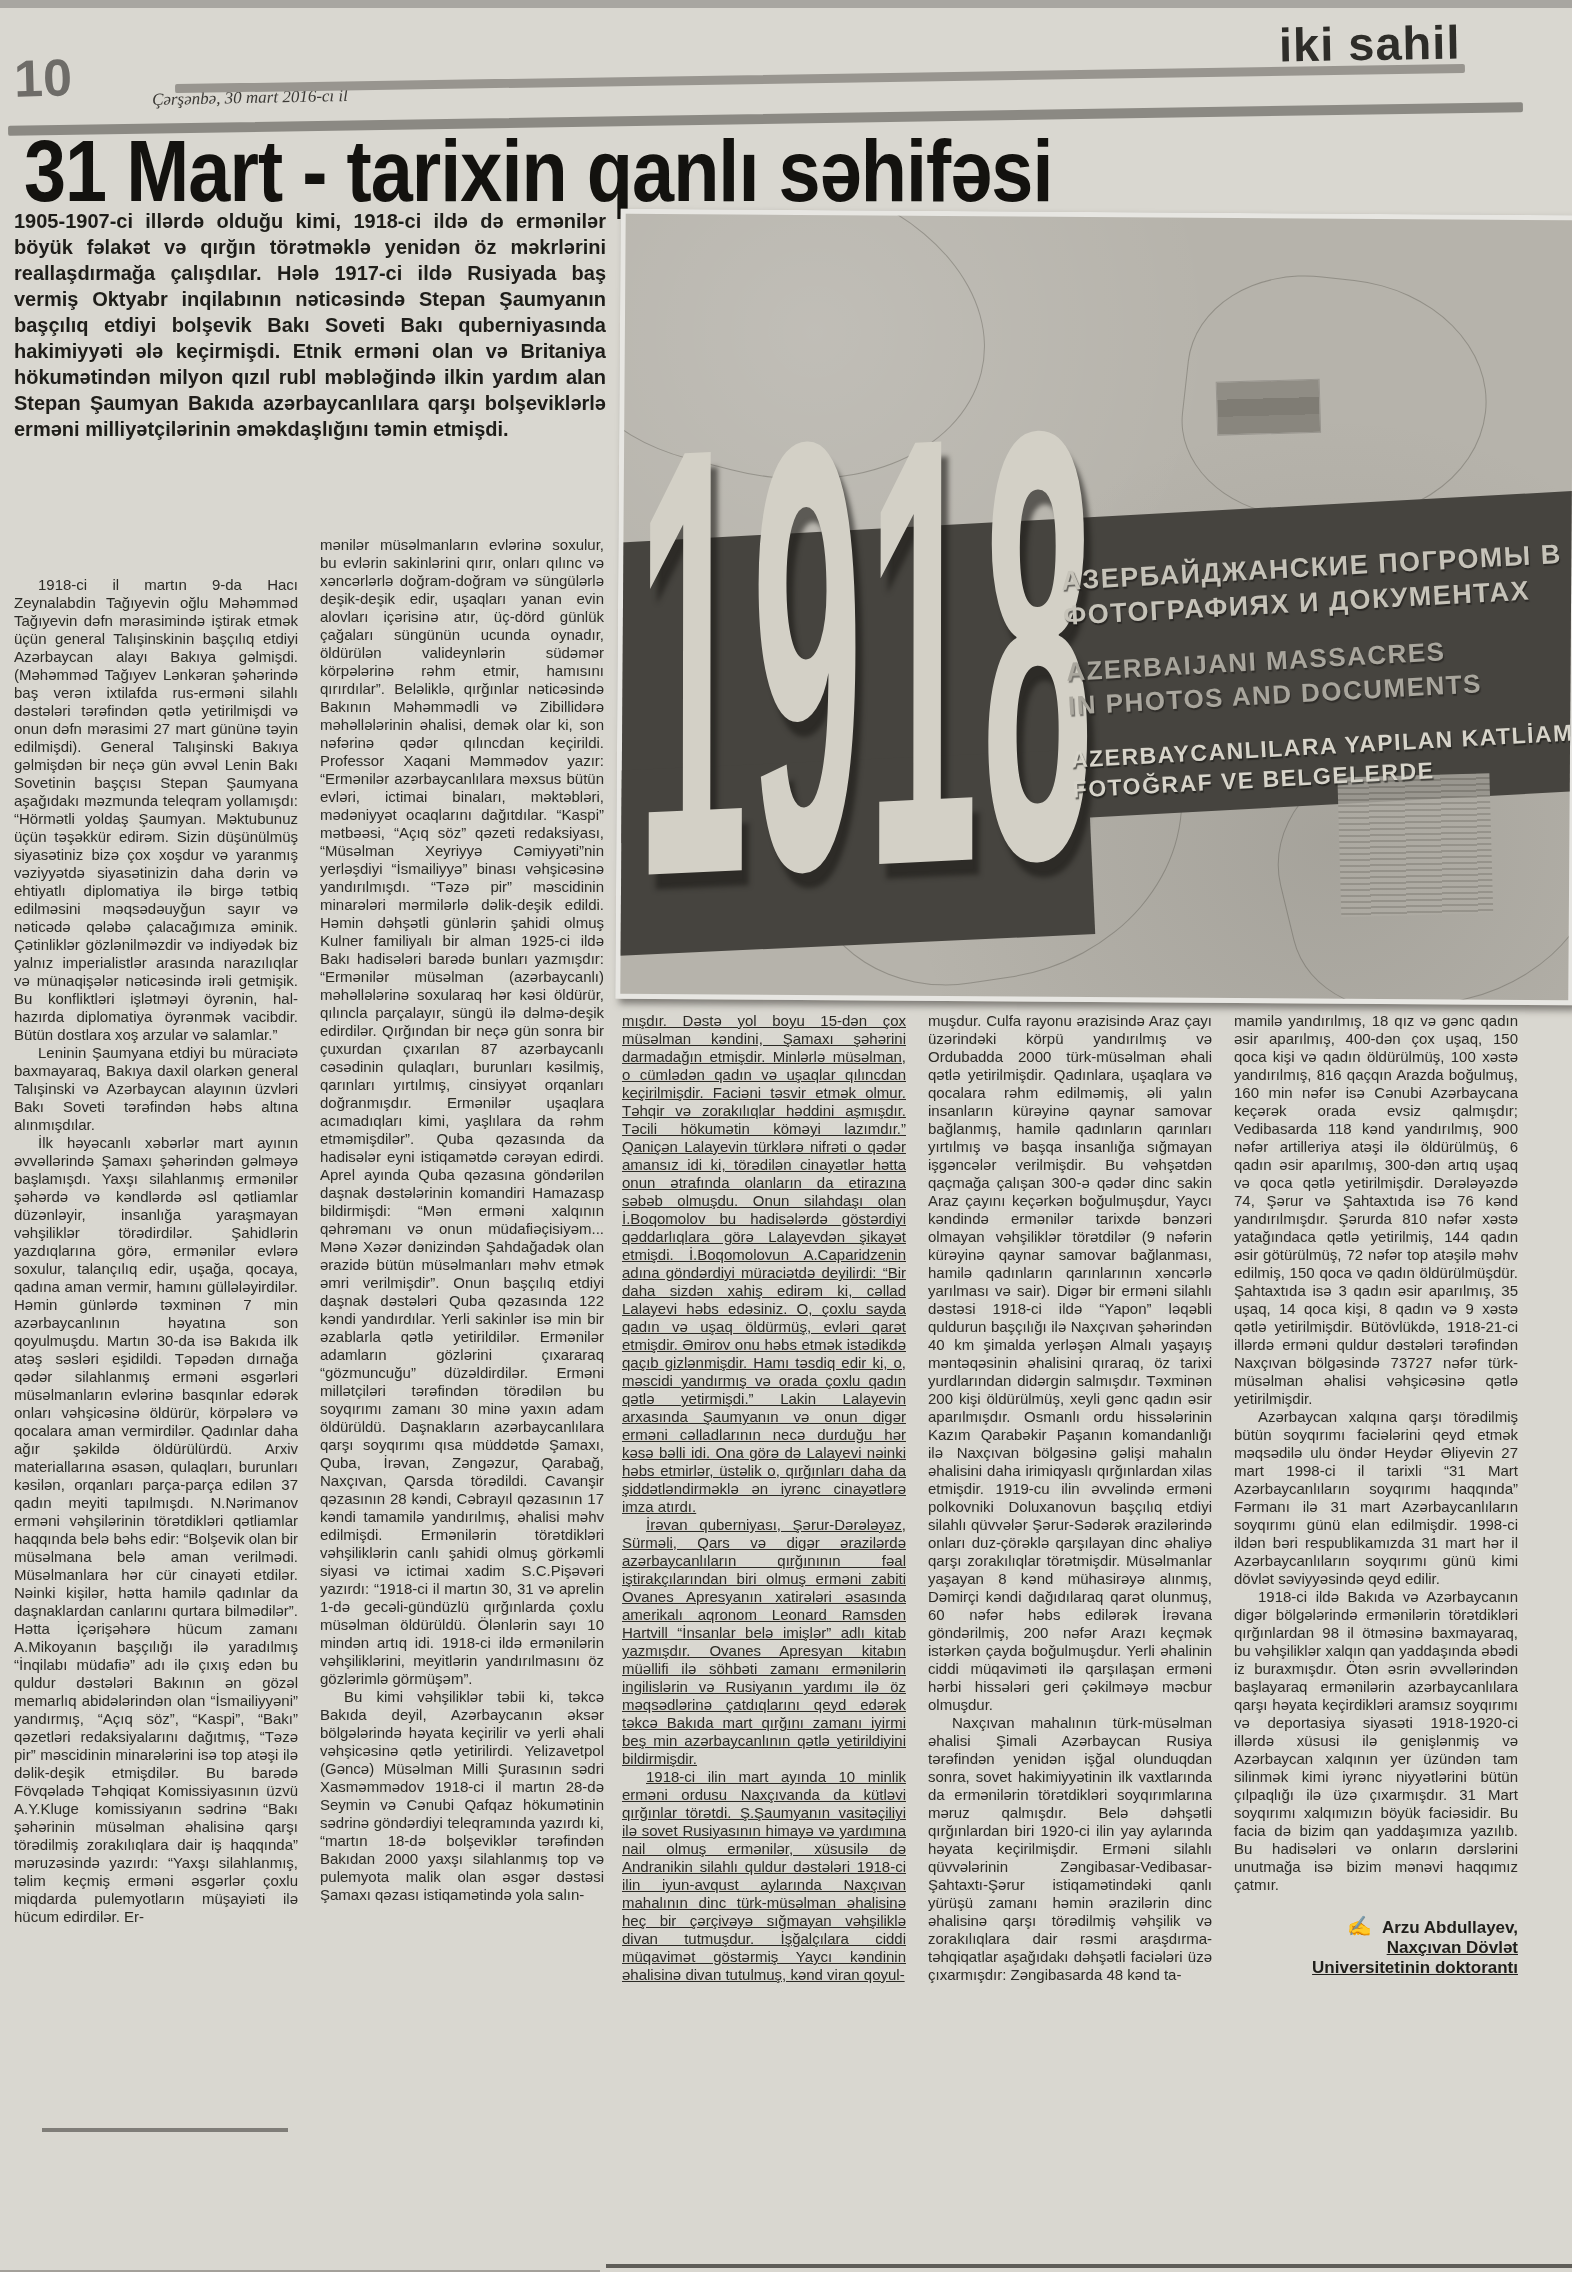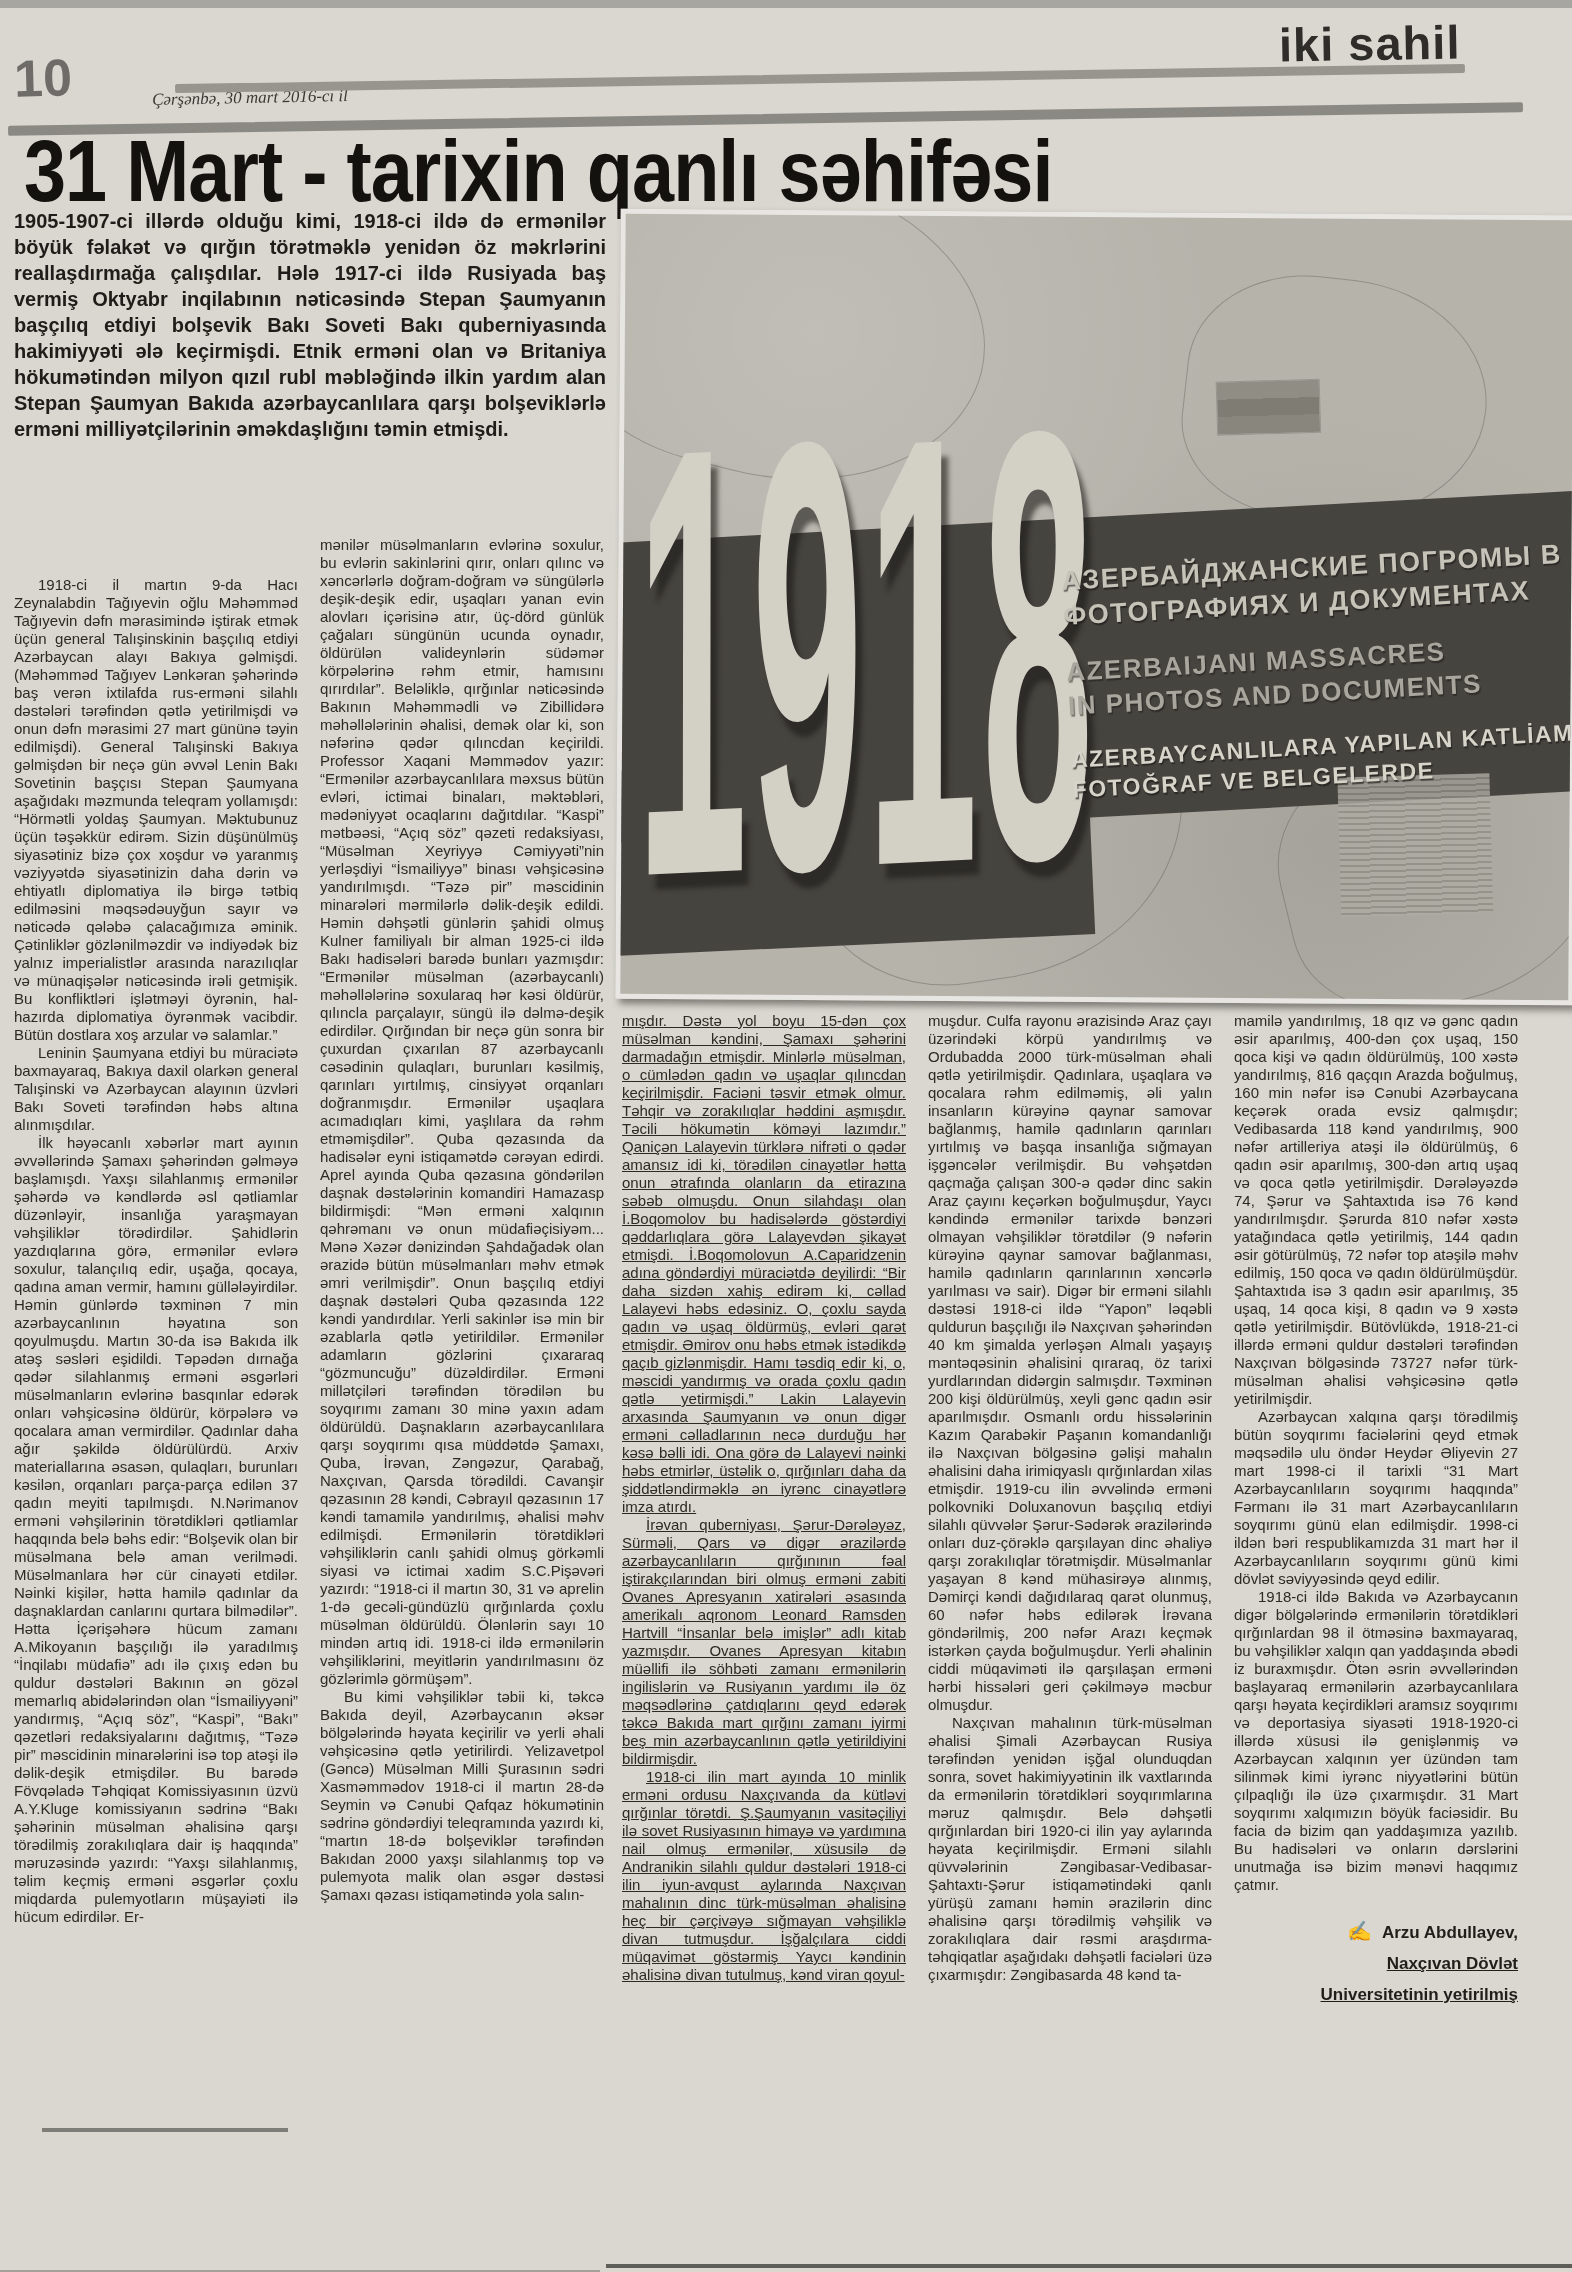--- a/index.html
+++ b/index.html
@@ -85,21 +85,21 @@
   .col p.ind { text-indent:24px; }
   #col1 { left:14px;   top:568px;  height:1566px; }
   #col2 { left:320px;  top:528px;  height:1732px; }
   #col3 { left:622px;  top:1004px; height:1256px;text-decoration:underline; }
   #col4 { left:928px;  top:1004px; height:1256px; }
   #col5 { left:1234px; top:1004px; height:1576px; }
   .col1-end-divider { position:absolute; left:42px; top:2120px; width:246px; height:4px; background:#7f7d78; }
   .bottom-rule { position:absolute; left:606px; top:2256px; width:966px; height:4px; background:#5f5d58; }
   .bottom-rule-left { position:absolute; left:0; top:2262px; width:600px; height:2px; background:#a3a09a; }
   
-  .byline { margin-top:22px; text-align:right; font-weight:bold; font-size:17px; line-height:31px; color:#1f1e1a; }
+  .byline { margin-top:22px; text-align:right; font-weight:bold; font-size:17px; line-height:20px; color:#1f1e1a; }
   .byline .pen { font-size:20px; margin-right:10px; }
   .byline .org { text-decoration:underline; display:block; }
 </style>
 </head>
 <body>
 
 <div class="page">
 
   <div class="masthead">iki sahil</div>
   <div class="page-number">10</div>
@@ -160,21 +160,21 @@
 
   <div class="col" id="col5">
     <p>mamilə yandırılmış, 18 qız və gənc qadın əsir aparılmış, 400-dən çox uşaq, 150 qoca kişi və qadın öldürülmüş, 100 xəstə yandırılmış, 816 qaçqın Arazda boğulmuş, 160 min nəfər isə Cənubi Azərbaycana keçərək orada evsiz qalmışdır; Vedibasarda 118 kənd yandırılmış, 900 nəfər artilleriya atəşi ilə öldürülmüş, 6 qadın əsir aparılmış, 300-dən artıq uşaq və qoca qətlə yetirilmişdir. Dərələyəzdə 74, Şərur və Şahtaxtıda isə 76 kənd yandırılmışdır. Şərurda 810 nəfər xəstə yatağındaca qətlə yetirilmiş, 144 qadın əsir götürülmüş, 72 nəfər top atəşilə məhv edilmiş, 150 qoca və qadın öldürülmüşdür. Şahtaxtıda isə 3 qadın əsir aparılmış, 35 uşaq, 14 qoca kişi, 8 qadın və 9 xəstə qətlə yetirilmişdir. Bütövlükdə, 1918-21-ci illərdə erməni quldur dəstələri tərəfindən Naxçıvan bölgəsində 73727 nəfər türk-müsəlman əhalisi vəhşicəsinə qətlə yetirilmişdir.</p>
     <p class="ind">Azərbaycan xalqına qarşı törədilmiş bütün soyqırımı faciələrini qeyd etmək məqsədilə ulu öndər Heydər Əliyevin 27 mart 1998-ci il tarixli “31 Mart Azərbaycanlıların soyqırımı haqqında” Fərmanı ilə 31 mart Azərbaycanlıların soyqırımı günü elan edilmişdir. 1998-ci ildən bəri respublikamızda 31 mart hər il Azərbaycanlıların soyqırımı günü kimi dövlət səviyyəsində qeyd edilir.</p>
     <p class="ind">1918-ci ildə Bakıda və Azərbaycanın digər bölgələrində ermənilərin törətdikləri qırğınlardan 98 il ötməsinə baxmayaraq, bu vəhşiliklər xalqın qan yaddaşında əbədi iz buraxmışdır. Ötən əsrin əvvəllərindən başlayaraq ermənilərin azərbaycanlılara qarşı həyata keçirdikləri aramsız soyqırımı və deportasiya siyasəti 1918-1920-ci illərdə xüsusi ilə genişlənmiş və Azərbaycan xalqının yer üzündən tam silinmək kimi iyrənc niyyətlərini bütün çılpaqlığı ilə üzə çıxarmışdır. 31 Mart soyqırımı xalqımızın böyük faciəsidir. Bu facia də bizim qan yaddaşımıza yazılıb. Bu hadisələri və onların dərslərini unutmağa isə bizim mənəvi haqqımız çatmır.</p>
     <div class="byline">
       <div>
         <span class="pen">✍</span><span>Arzu Abdullayev,</span>
       </div>
       <span class="org">Naxçıvan Dövlət</span>
-      <span class="org">Universitetinin yetirilmiş</span>
+      <span class="org">Universitetinin doktorantı</span>
     </div>
   </div>
 
   <div class="col1-end-divider"></div>
   <div class="bottom-rule"></div>
   <div class="bottom-rule-left"></div>
 
 </div>
 
 </body></html>

